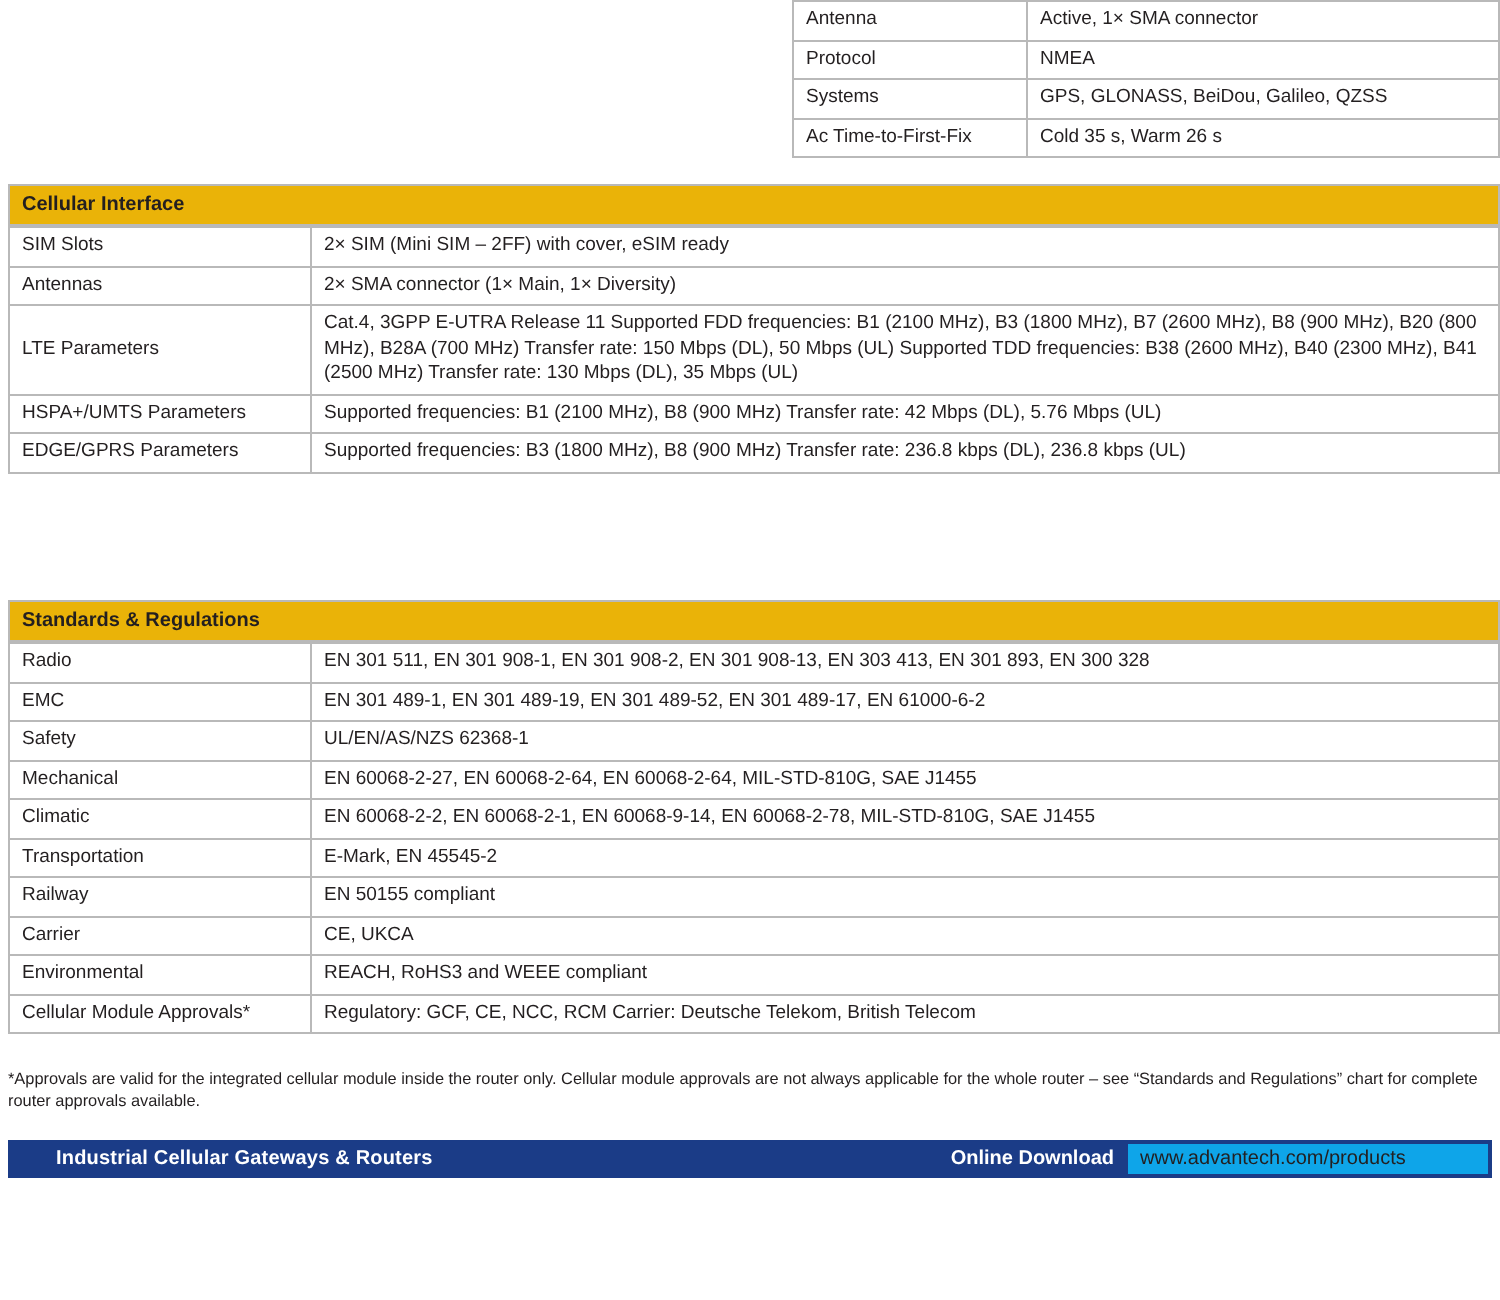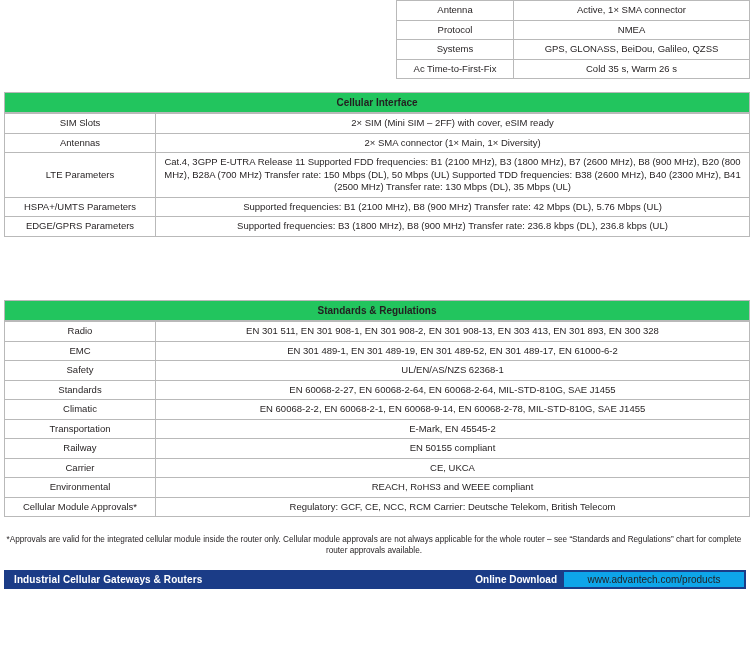--- a/index.html
+++ b/index.html
@@ -14,21 +14,20 @@
     font-size: 9.5px;
     color: #231f20;
     position: relative;
     overflow: hidden;
   }
 
   .page {
     width: 600px;
     height: 650px;
     position: relative;
-    text-align: center;
   }
 
   
   table.spec {
     border-collapse: collapse;
     table-layout: fixed;
   }
   table.spec td {
     border: 1px solid #b9b9b9;
     padding: 3px 6px 3px 6px;
@@ -57,21 +56,21 @@
   table.top-table td.lbl { width: 104px; }
 
   
   .section {
     position: absolute;
     left: 4px;
     width: 746px;
   }
   .sec-head {
     border: 1px solid #b9b9b9;
-    background: #22c55e;
+    background: #eab308;
     font-weight: bold;
     font-size: 10px;
     padding: 4px 6px;
     color: #231f20;
     box-sizing: border-box;
     width: 100%;
   }
   table.body-table {
     width: 100%;
     border-top: none;
@@ -95,21 +94,21 @@
     width: 742px;
     height: 19px;
     background: #1b3c87;
     color: #ffffff;
     font-size: 10px;
     font-weight: bold;
     display: flex;
     align-items: center;
   }
   .bottom-bar .left-txt {
-    padding-left: 10px;
+    padding-left: 24px;
     letter-spacing: 0.1px;
   }
   .bottom-bar .spacer { flex: 1 1 auto; }
   .bottom-bar .dl-label {
     padding-right: 7px;
     font-weight: bold;
     font-size: 10px;
   }
   .bottom-bar .url-box {
     background: #0ea5e9;
@@ -196,21 +195,21 @@
         </tr>
         <tr>
           <td class="lbl">EMC</td>
           <td class="val">EN 301 489-1, EN 301 489-19, EN 301 489-52, EN 301 489-17, EN 61000-6-2</td>
         </tr>
         <tr>
           <td class="lbl">Safety</td>
           <td class="val">UL/EN/AS/NZS 62368-1</td>
         </tr>
         <tr>
-          <td class="lbl">Standards</td>
+          <td class="lbl">Mechanical</td>
           <td class="val">EN 60068-2-27, EN 60068-2-64, EN 60068-2-64, MIL-STD-810G, SAE J1455</td>
         </tr>
         <tr>
           <td class="lbl">Climatic</td>
           <td class="val">EN 60068-2-2, EN 60068-2-1, EN 60068-9-14, EN 60068-2-78, MIL-STD-810G, SAE J1455</td>
         </tr>
         <tr>
           <td class="lbl">Transportation</td>
           <td class="val">E-Mark, EN 45545-2</td>
         </tr>

